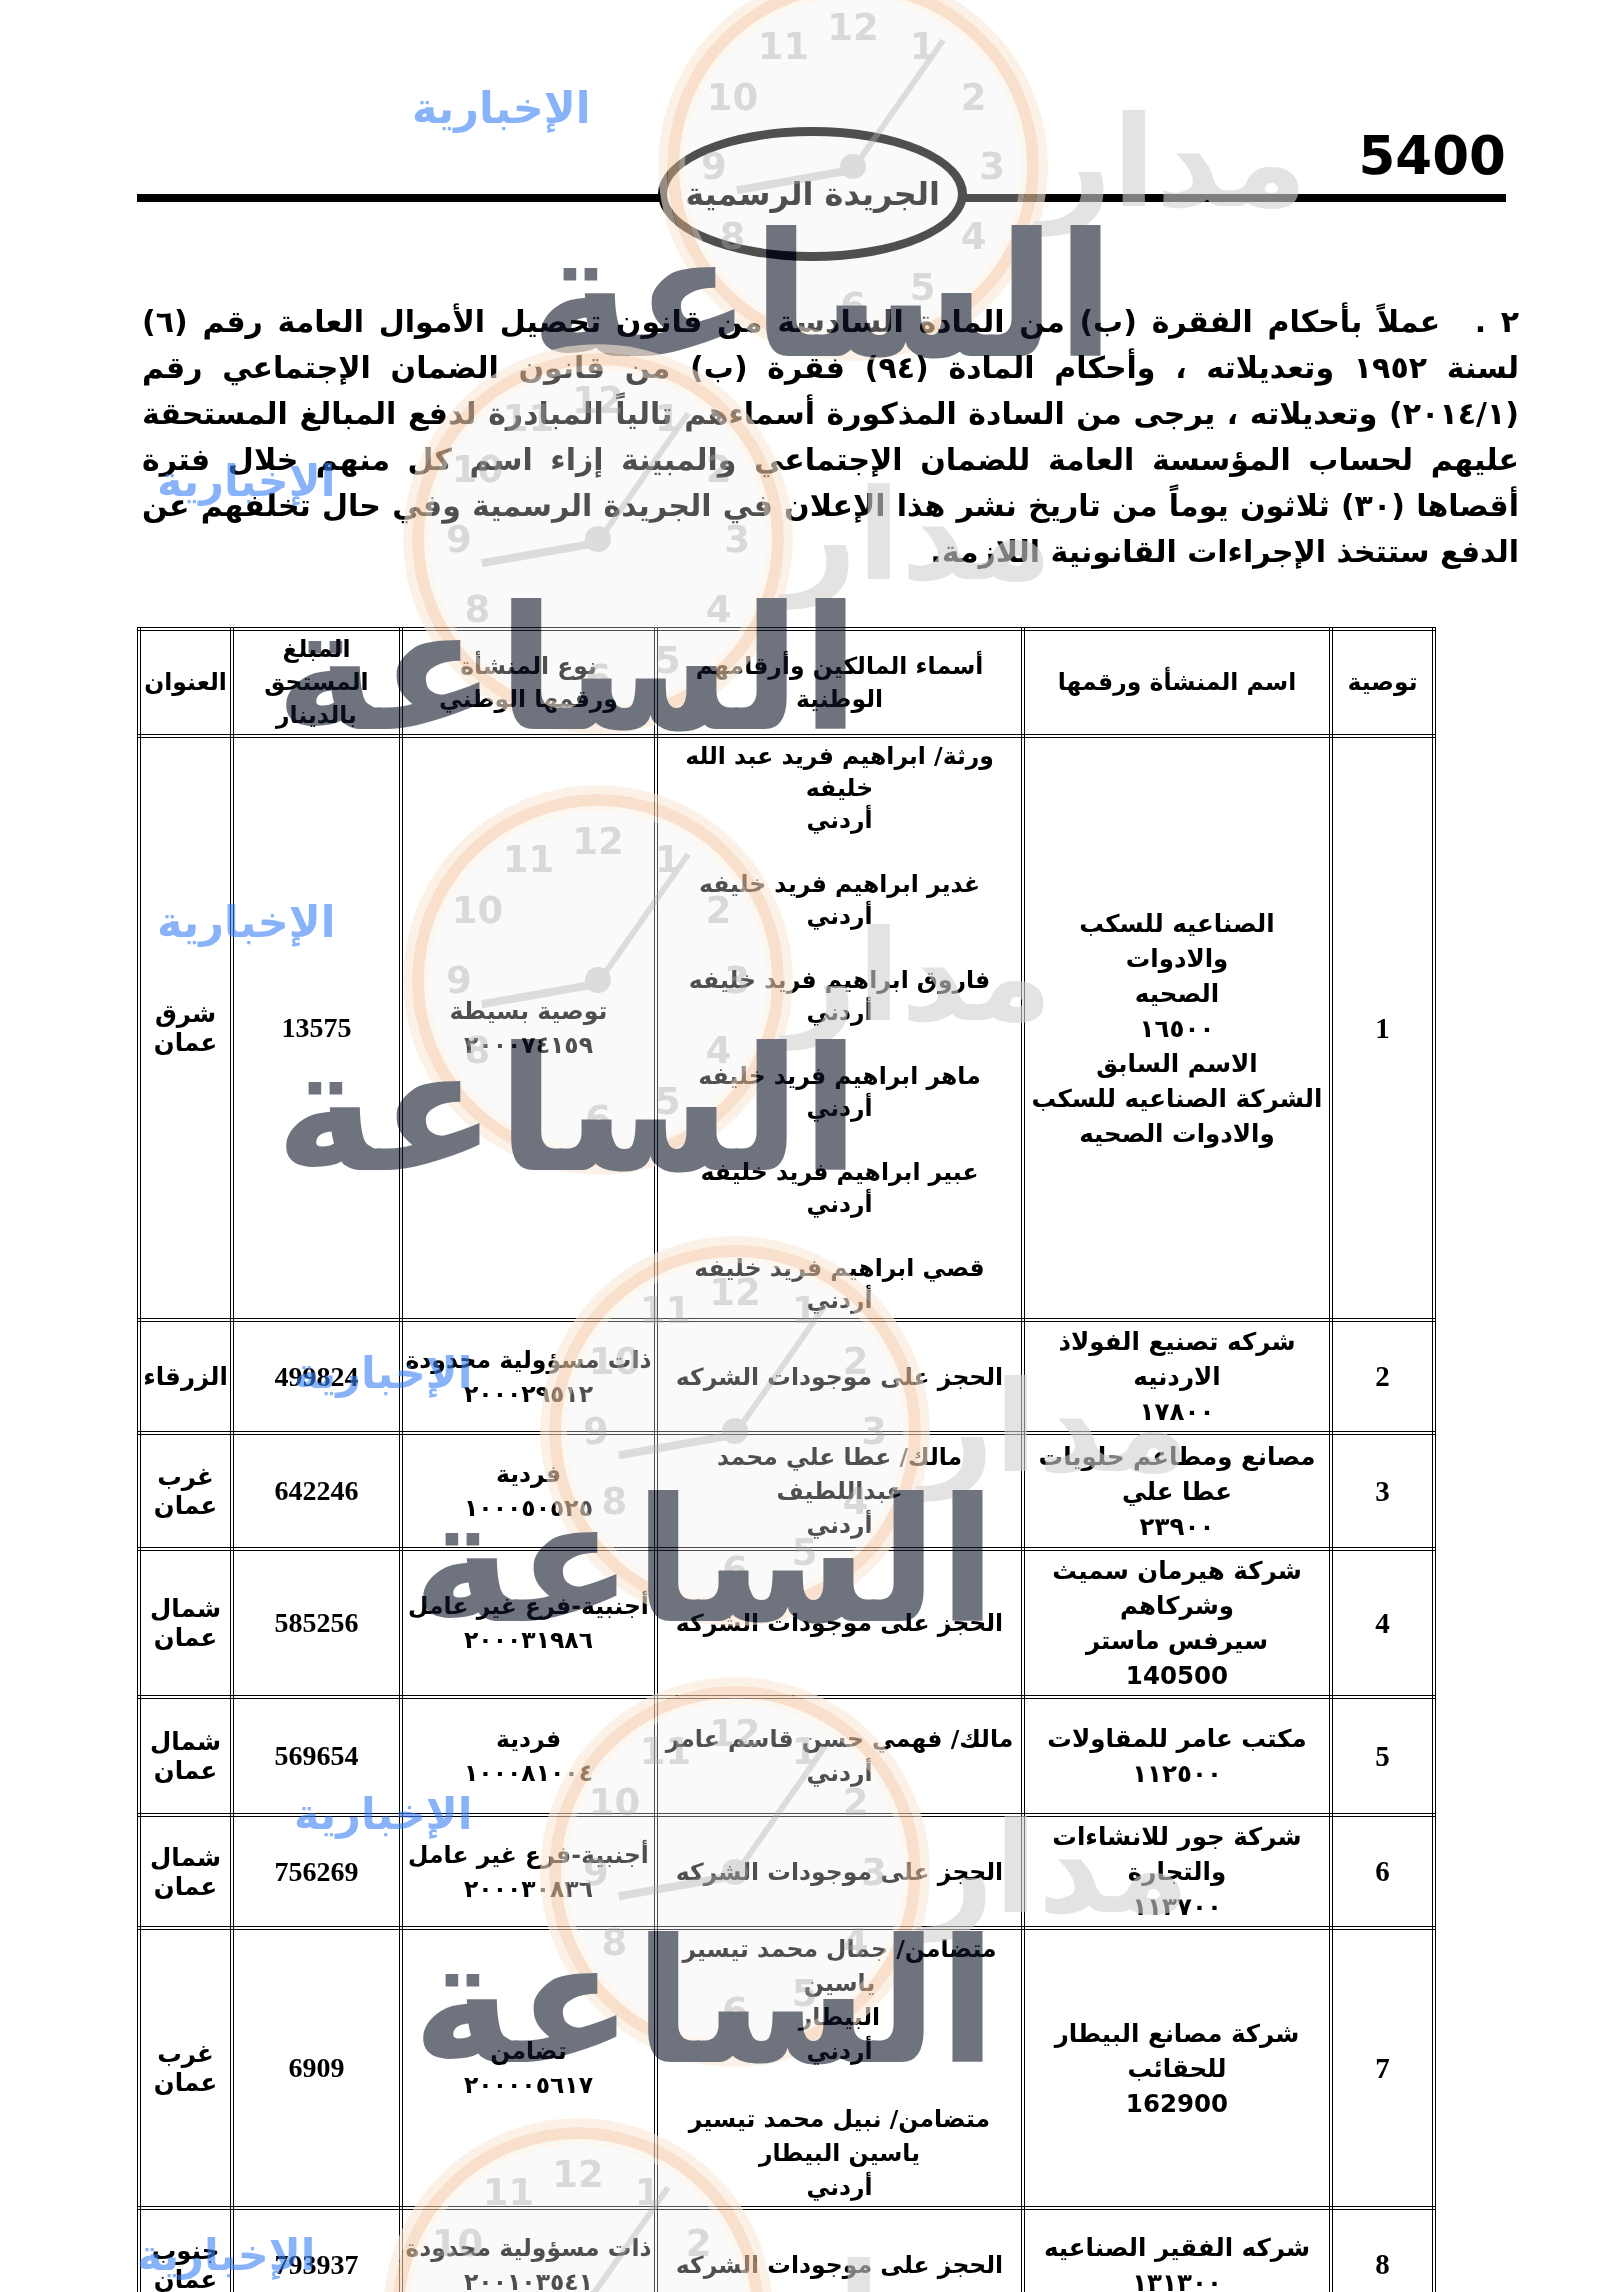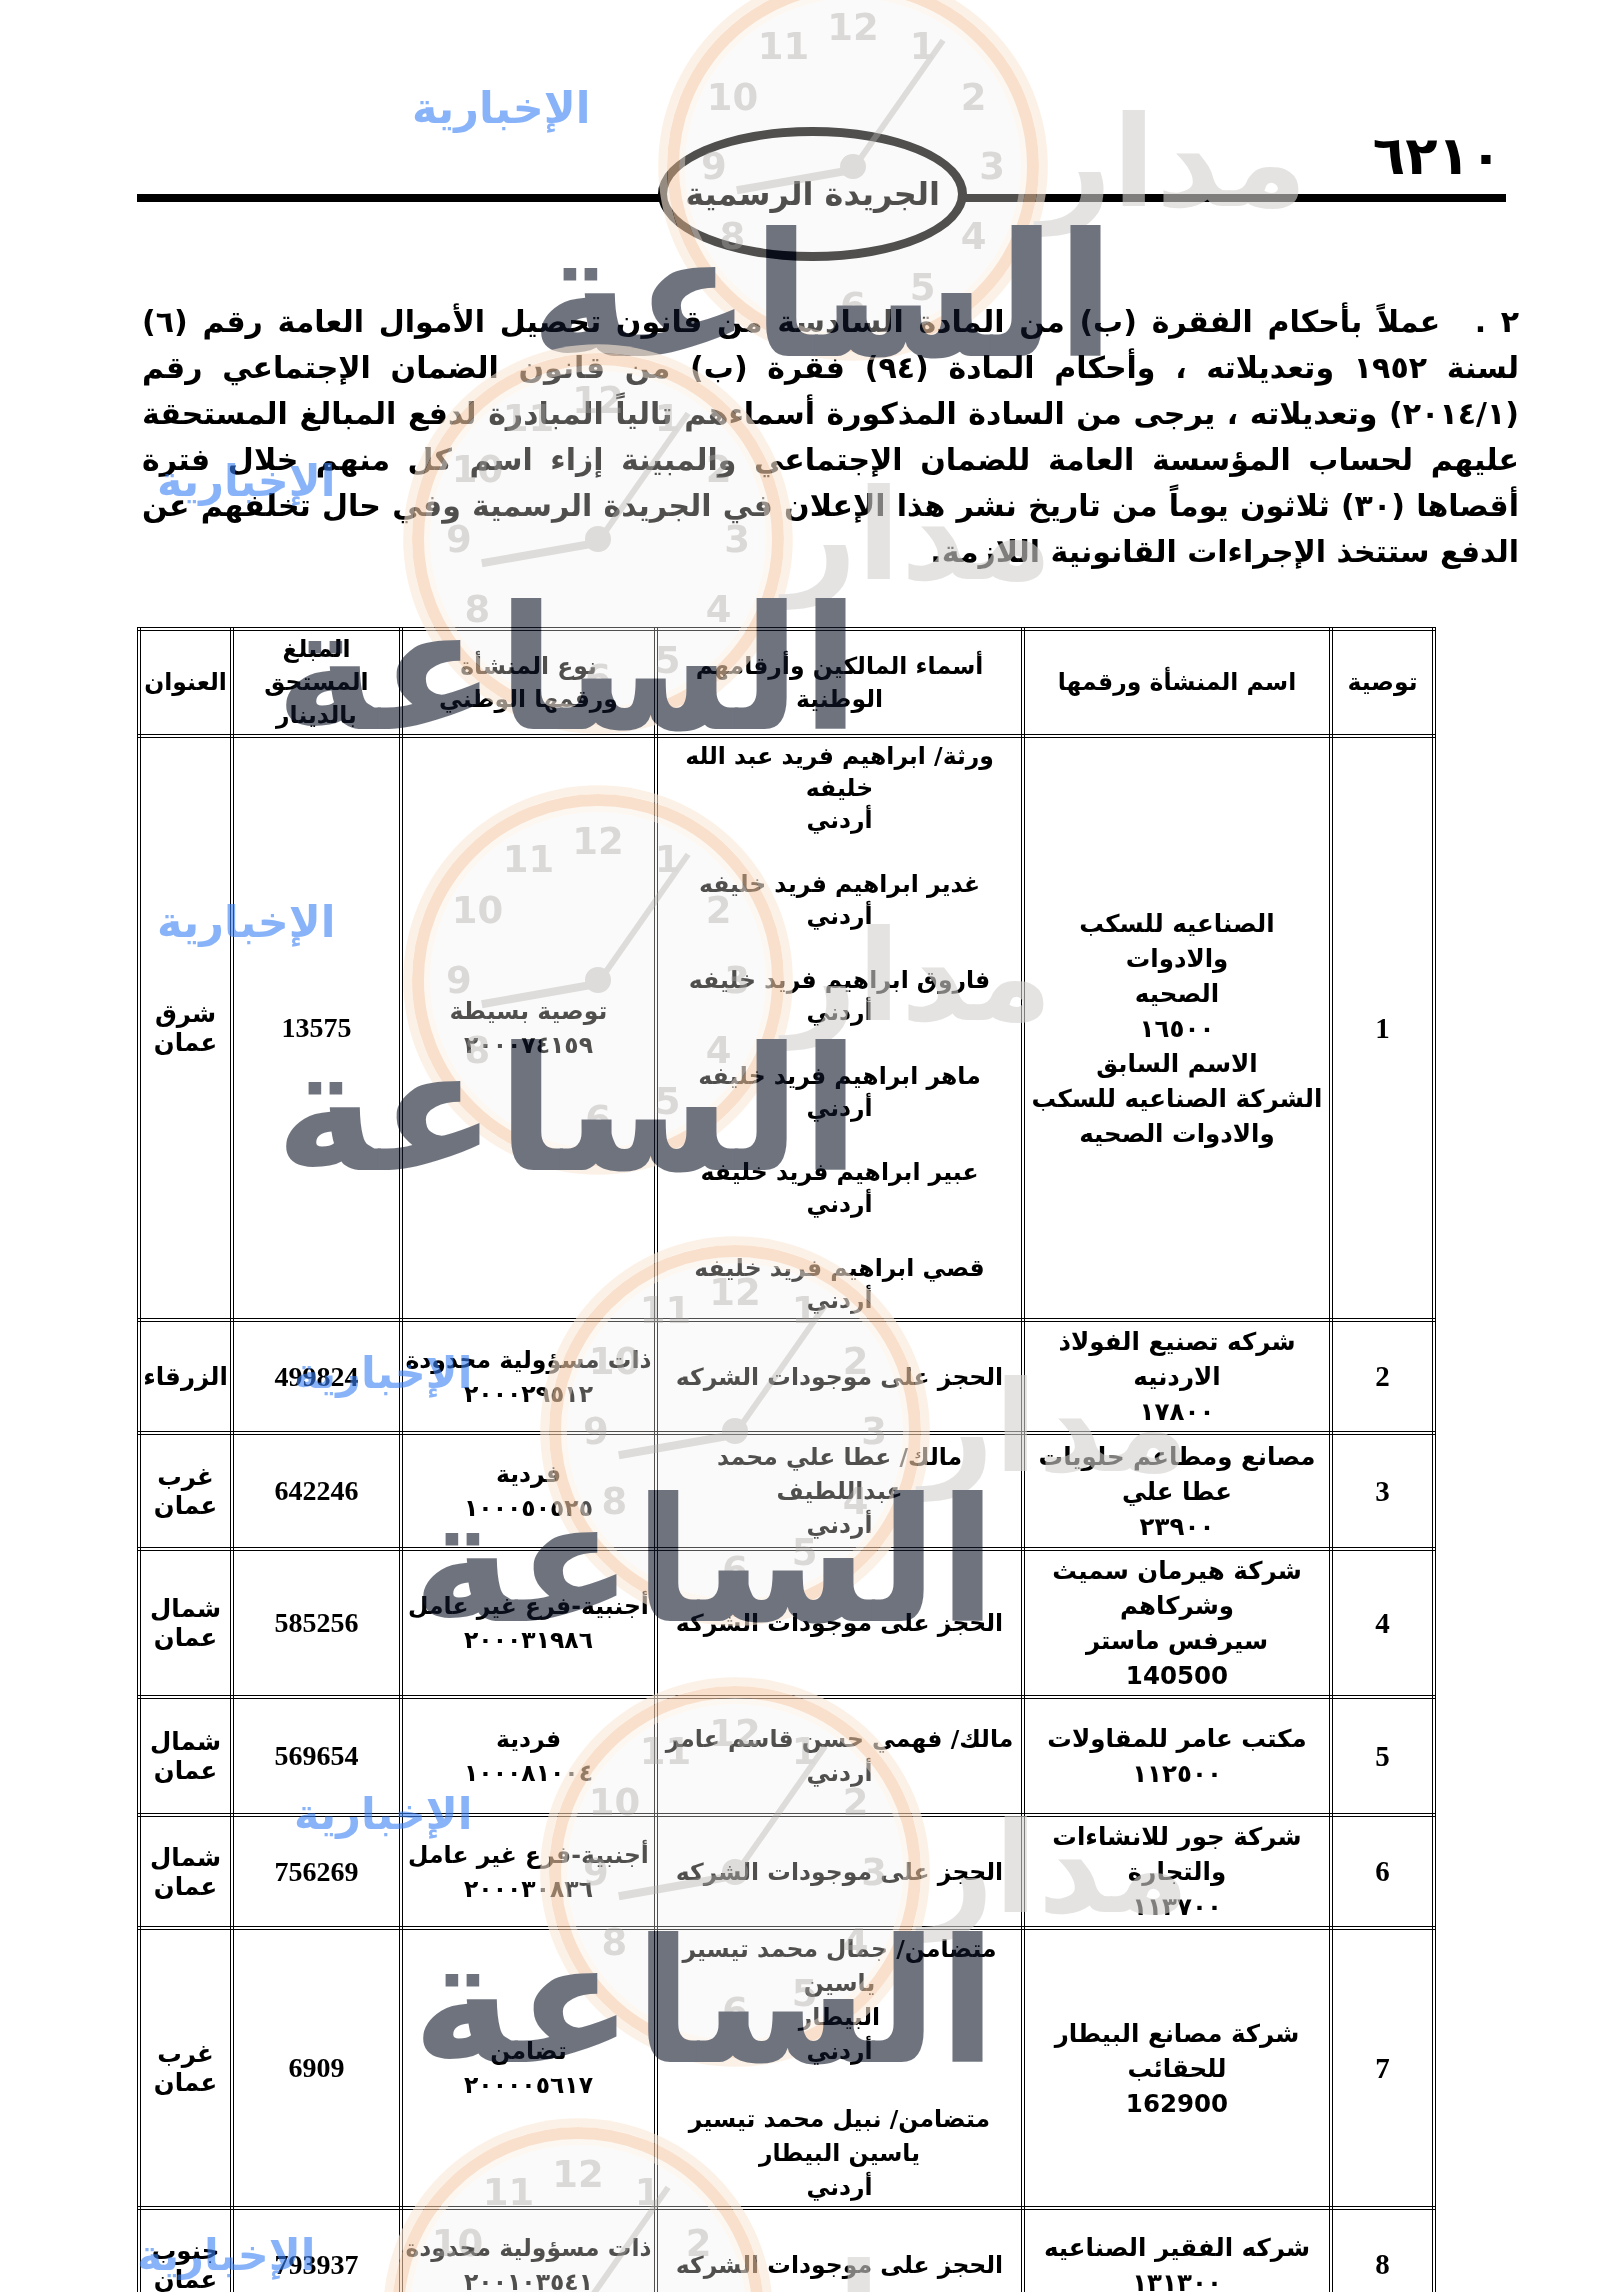--- a/index.html
+++ b/index.html
@@ -200,21 +200,21 @@
         <span class="wm-num" style="left: 84.641%; top: 30%;">2</span>
         <span class="wm-num" style="left: 90%; top: 50%;">3</span>
         <span class="wm-num" style="left: 10%; top: 50%;">9</span>
         <span class="wm-num" style="left: 15.359%; top: 30%;">10</span>
         <span class="wm-num" style="left: 30%; top: 15.359%;">11</span>
       </div>
     <span class="wm-madar">مدار</span>
 
   </div>
 
-  <div class="page-number">٦٢١٠</div>
+  <div class="page-number">5400</div>
   <div class="header-rule"></div>
   <div class="gazette-oval">
     <span>الجريدة الرسمية</span>
   </div>
 
   <div class="notice">
     <span class="notice-num">٢ .</span>
     <span>عملاً بأحكام الفقرة (ب) من المادة السادسة من قانون تحصيل الأموال العامة رقم (٦) لسنة ١٩٥٢ وتعديلاته ، وأحكام المادة (٩٤) فقرة (ب) من قانون الضمان الإجتماعي رقم (٢٠١٤/١) وتعديلاته ، يرجى من السادة المذكورة أسماءهم تالياً المبادرة لدفع المبالغ المستحقة عليهم لحساب المؤسسة العامة للضمان الإجتماعي والمبينة إزاء اسم كل منهم خلال فترة أقصاها (٣٠) ثلاثون يوماً من تاريخ نشر هذا الإعلان في الجريدة الرسمية وفي حال تخلفهم عن الدفع ستتخذ الإجراءات القانونية اللازمة.</span>
   </div>
 

